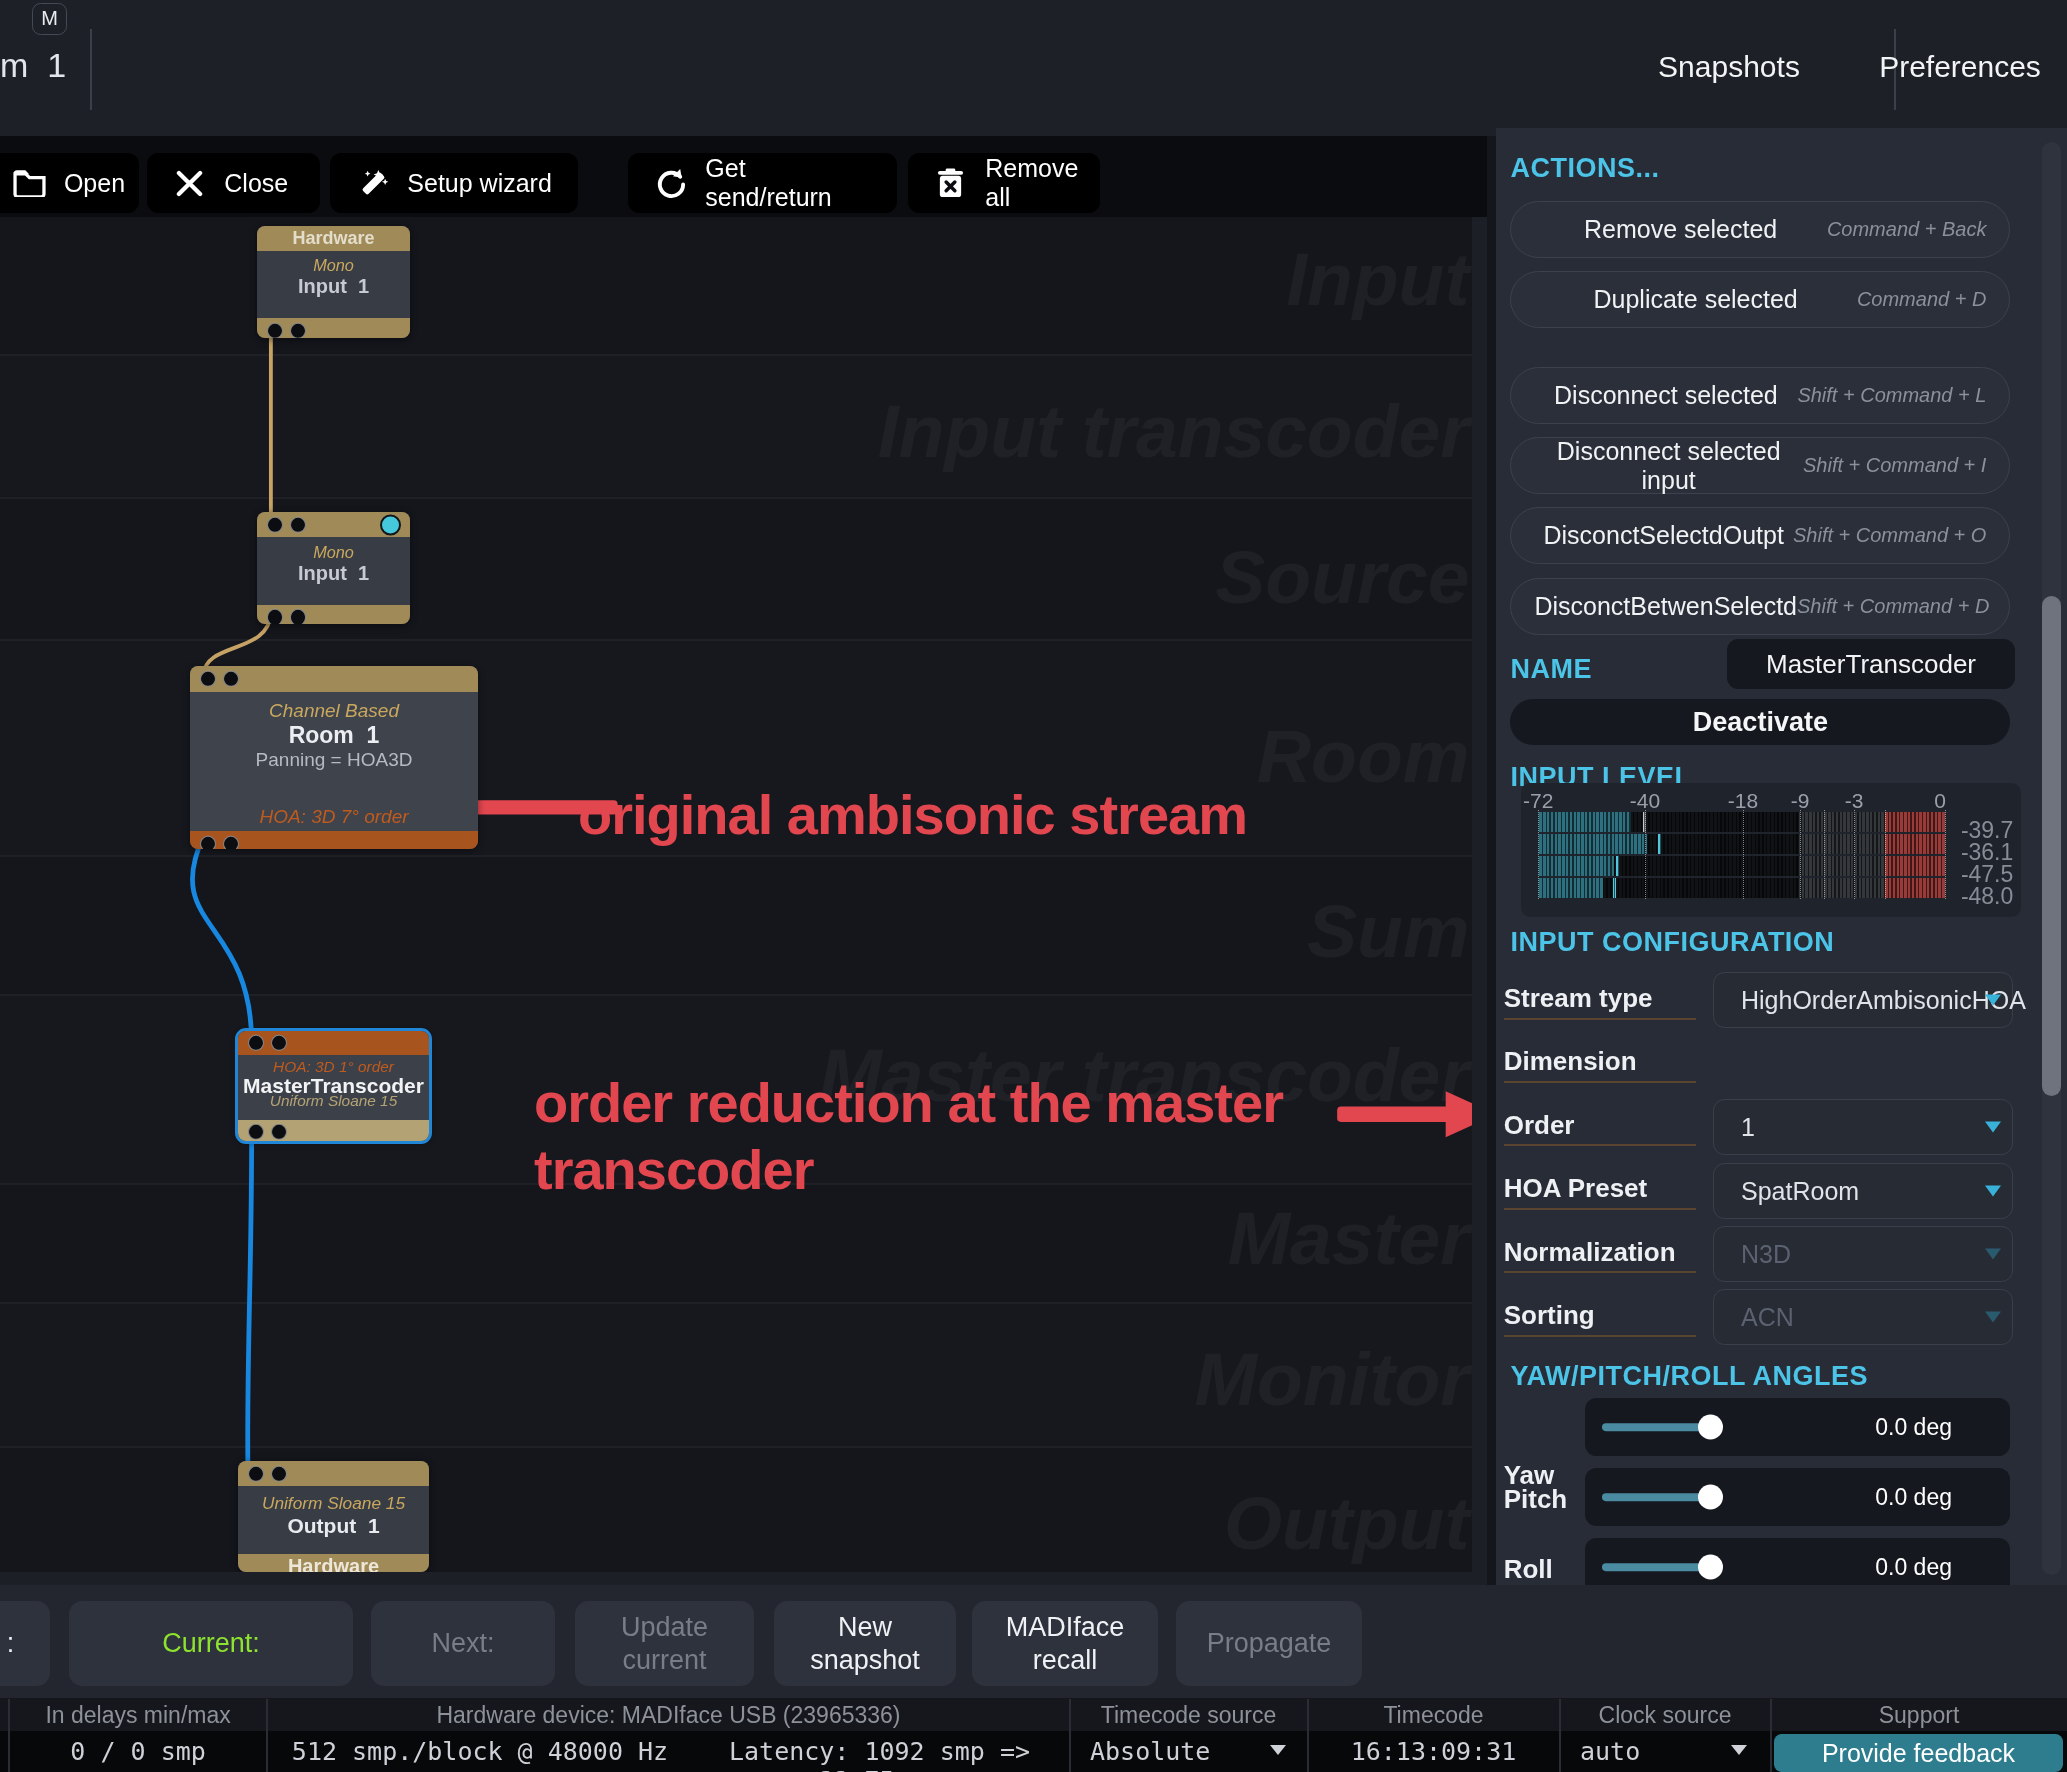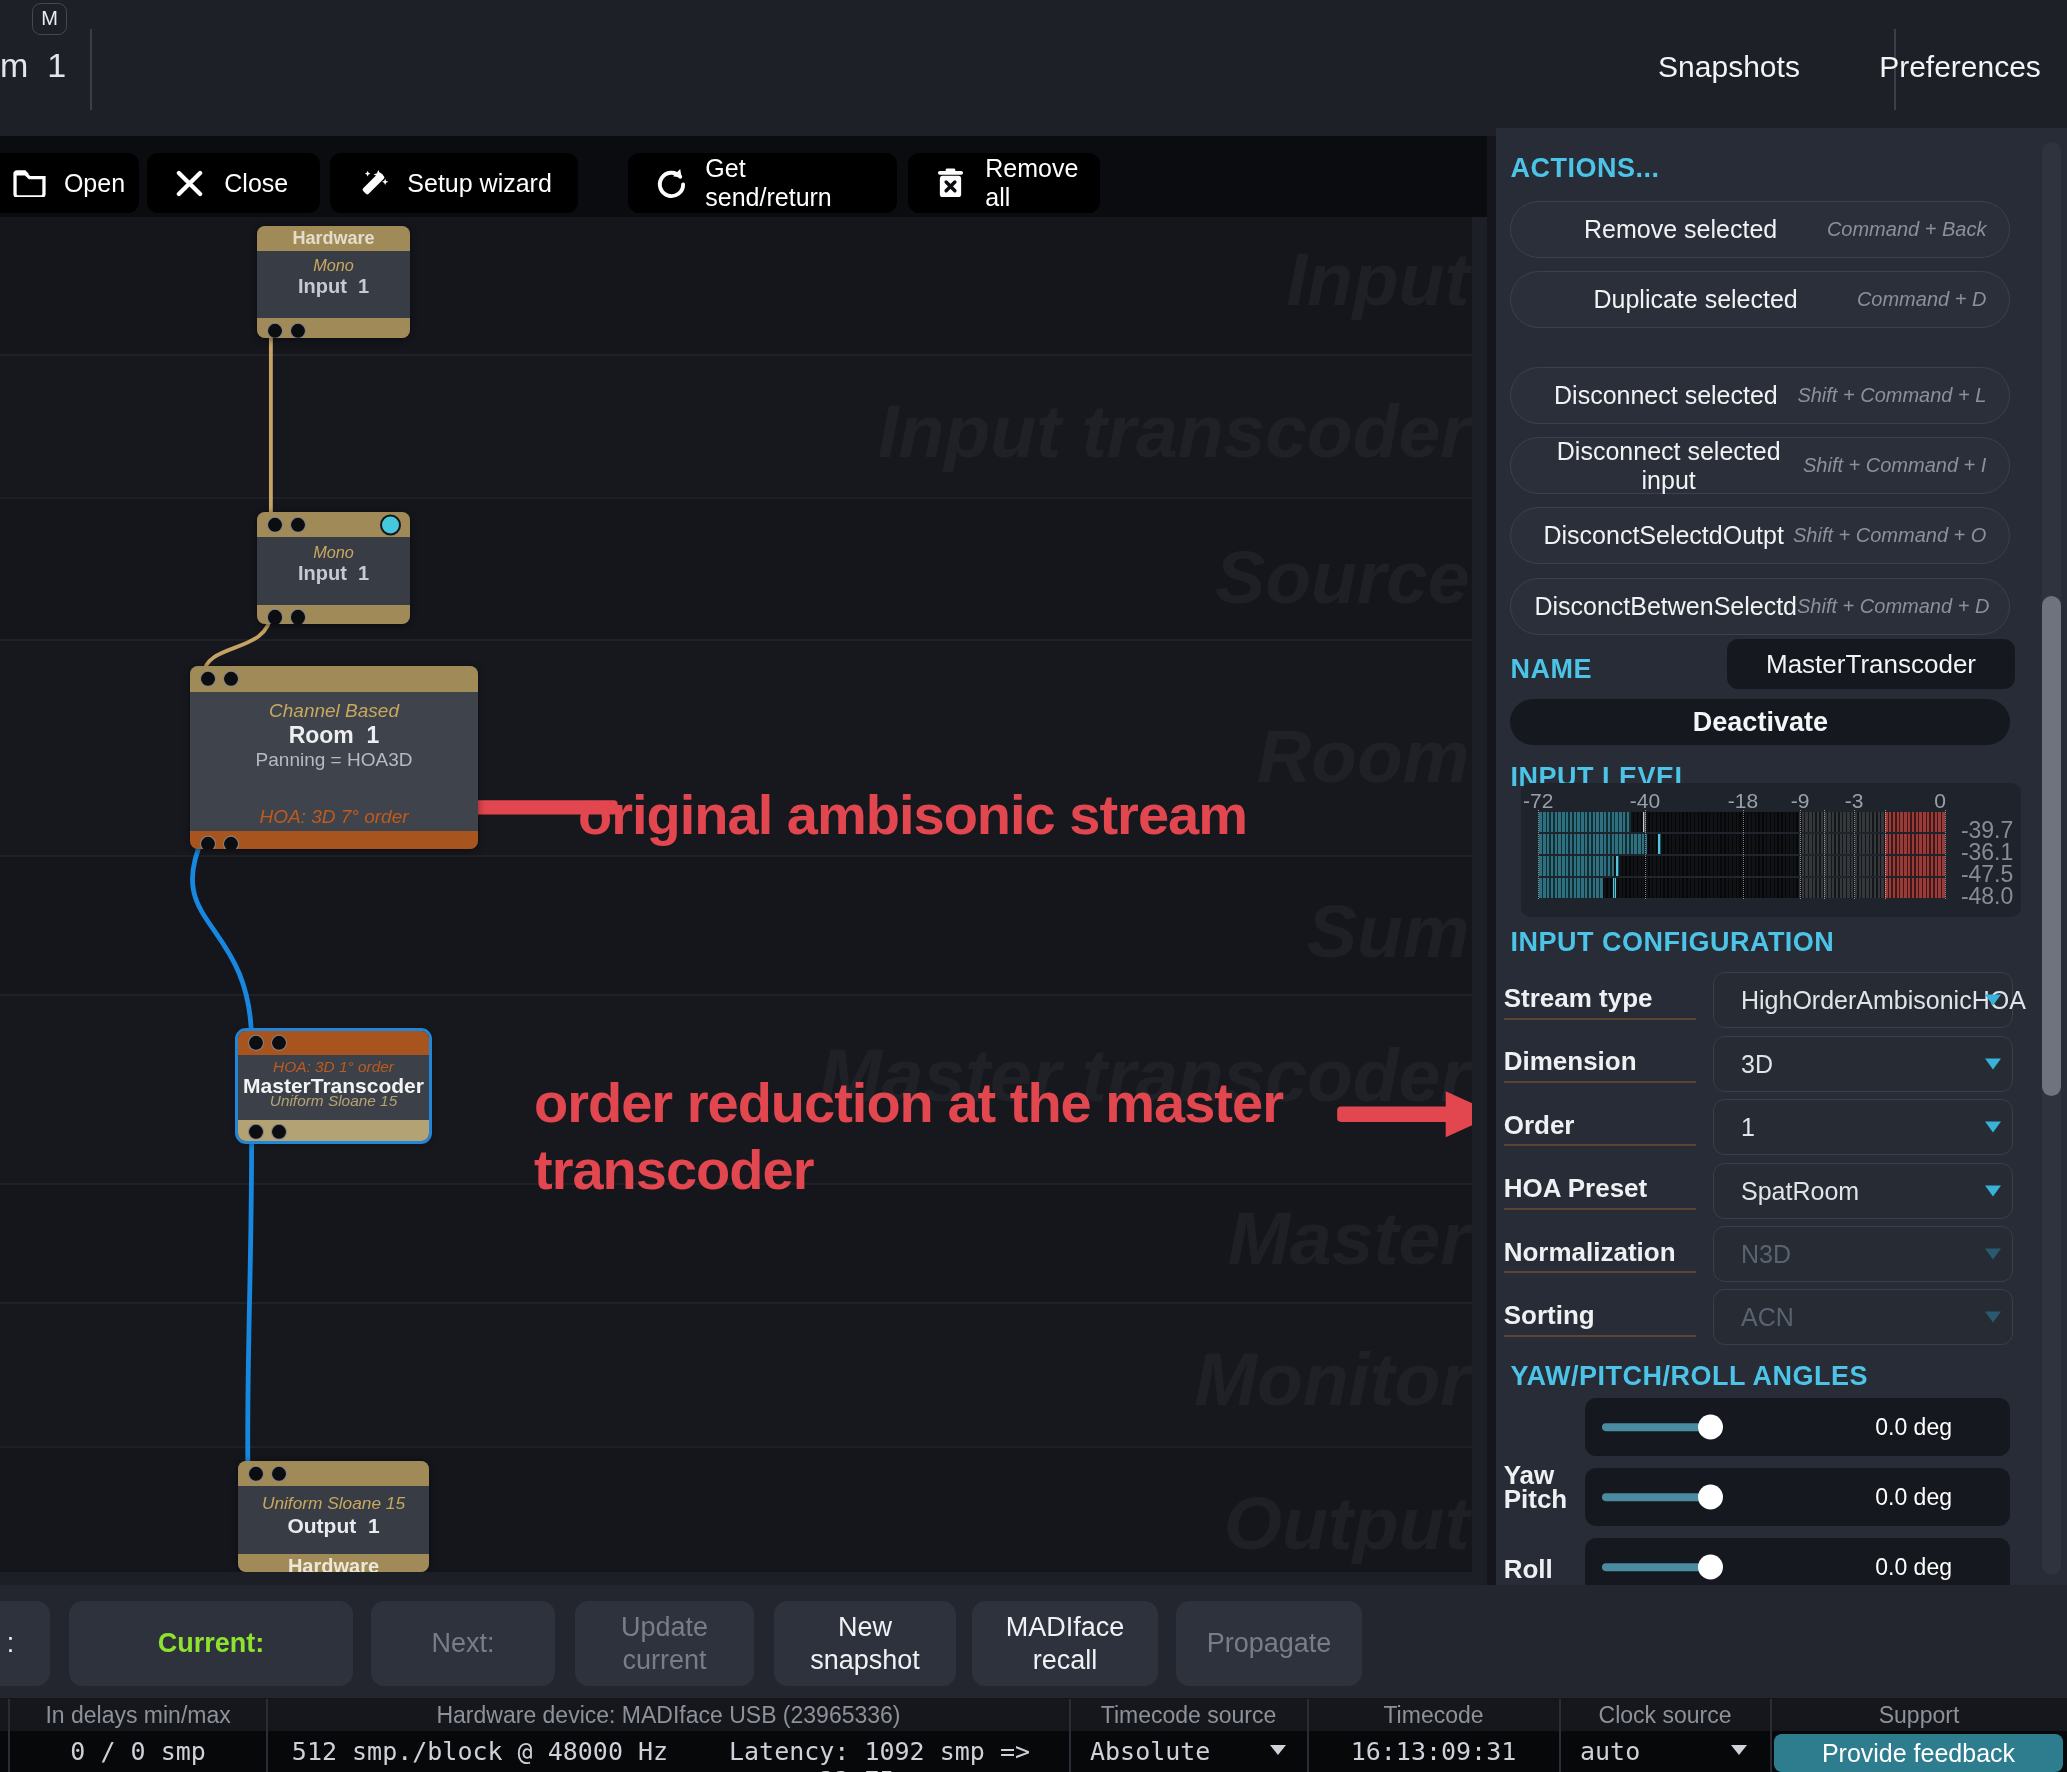--- a/index.html
+++ b/index.html
@@ -94,21 +94,21 @@
   
   #pscroll-track{left:2042px;top:142px;width:19px;height:1433px;background:#2e333d;border-radius:9.6px;}
   #pscroll-thumb{left:2042px;top:596px;width:19px;height:500px;background:#6e737d;border-radius:9.6px;}
 
   
   #snapbar{left:0;top:1585px;width:2067px;height:113px;background:#23262e;}
   .snapbtn{position:absolute;top:16.3px;height:85px;background:#2e323d;border-radius:13.4px;
      display:flex;align-items:center;justify-content:center;text-align:center;
      font-size:27px;color:#f0f1f4;line-height:33px;}
   .snapbtn.disabled{color:#787d88;}
-  .green{color:#8de32e;font-weight:bold;}
+  .green{color:#8de32e;font-weight:normal;}
 
   
   #statusbar{left:0;top:1699px;width:2067px;height:74px;}
   #status-head{position:absolute;left:0;top:0;width:2067px;height:32px;background:#15171c;}
   #status-vals{position:absolute;left:0;top:32px;width:2067px;height:42px;background:#070809;}
   .sh{position:absolute;top:2.9px;font-size:23px;color:#8d9199;text-align:center;}
   .sv{position:absolute;top:6.7px;font-size:25px;color:#ced1d7;font-family:"DejaVu Sans Mono",monospace;text-align:center;}
   .sdiv{position:absolute;top:0;width:1.9px;height:74px;background:#2a2d35;}
   #feedback-btn{position:absolute;left:1774px;top:35px;width:289px;height:38px;background:#2e7d8e;border-radius:7.7px;
      display:flex;align-items:center;justify-content:center;font-size:25px;color:#fff;}
@@ -414,24 +414,20 @@
 
     <div class="cfg-label" style="top:855px;">Stream type</div>
     <div class="cfg-underline" style="top:890px;"></div>
     <div class="cfg-box" style="top:844px;">
       <span class="val">HighOrderAmbisonicHOA</span>
       <span class="tri"></span>
     </div>
 
     <div class="cfg-label" style="top:918px;">Dimension</div>
     <div class="cfg-underline" style="top:953px;"></div>
-    <div class="cfg-box" style="top:908px;">
-      <span class="val">3D</span>
-      <span class="tri"></span>
-    </div>
 
     <div class="cfg-label" style="top:982px;">Order</div>
     <div class="cfg-underline" style="top:1016px;"></div>
     <div class="cfg-box" style="top:971px;">
       <span class="val">1</span>
       <span class="tri"></span>
     </div>
 
     <div class="cfg-label" style="top:1045px;">HOA Preset</div>
     <div class="cfg-underline" style="top:1080px;"></div>

